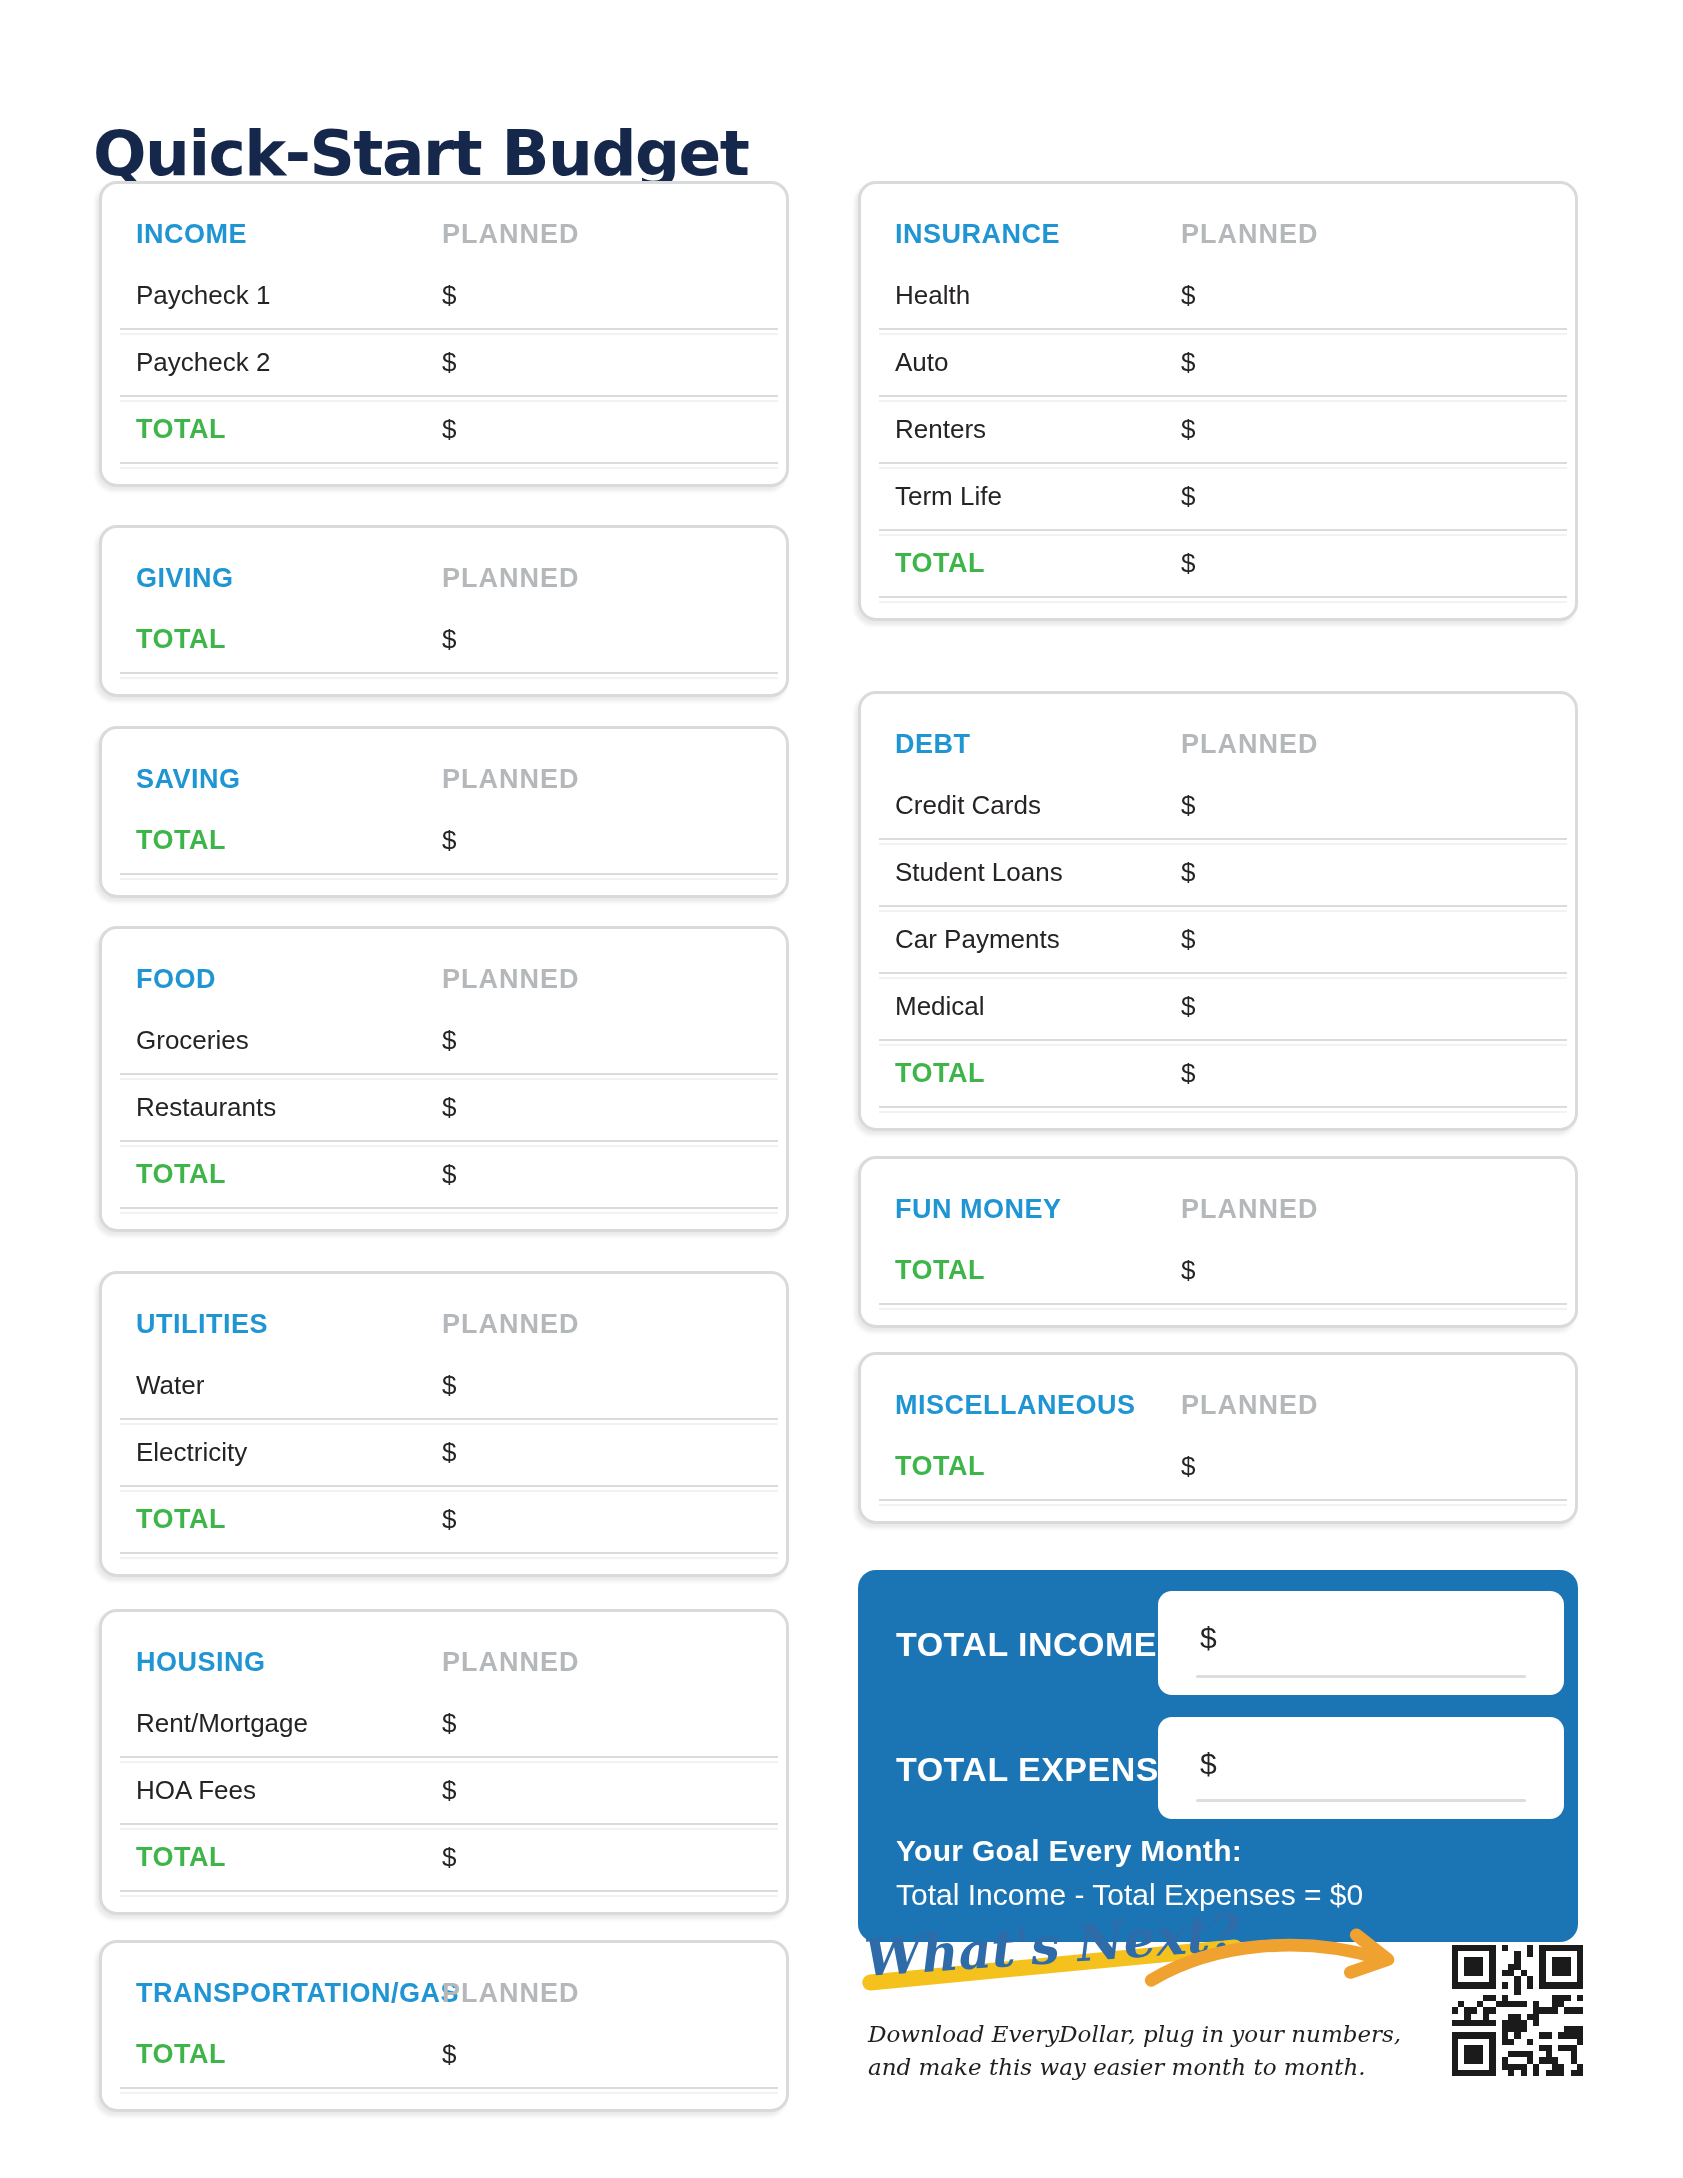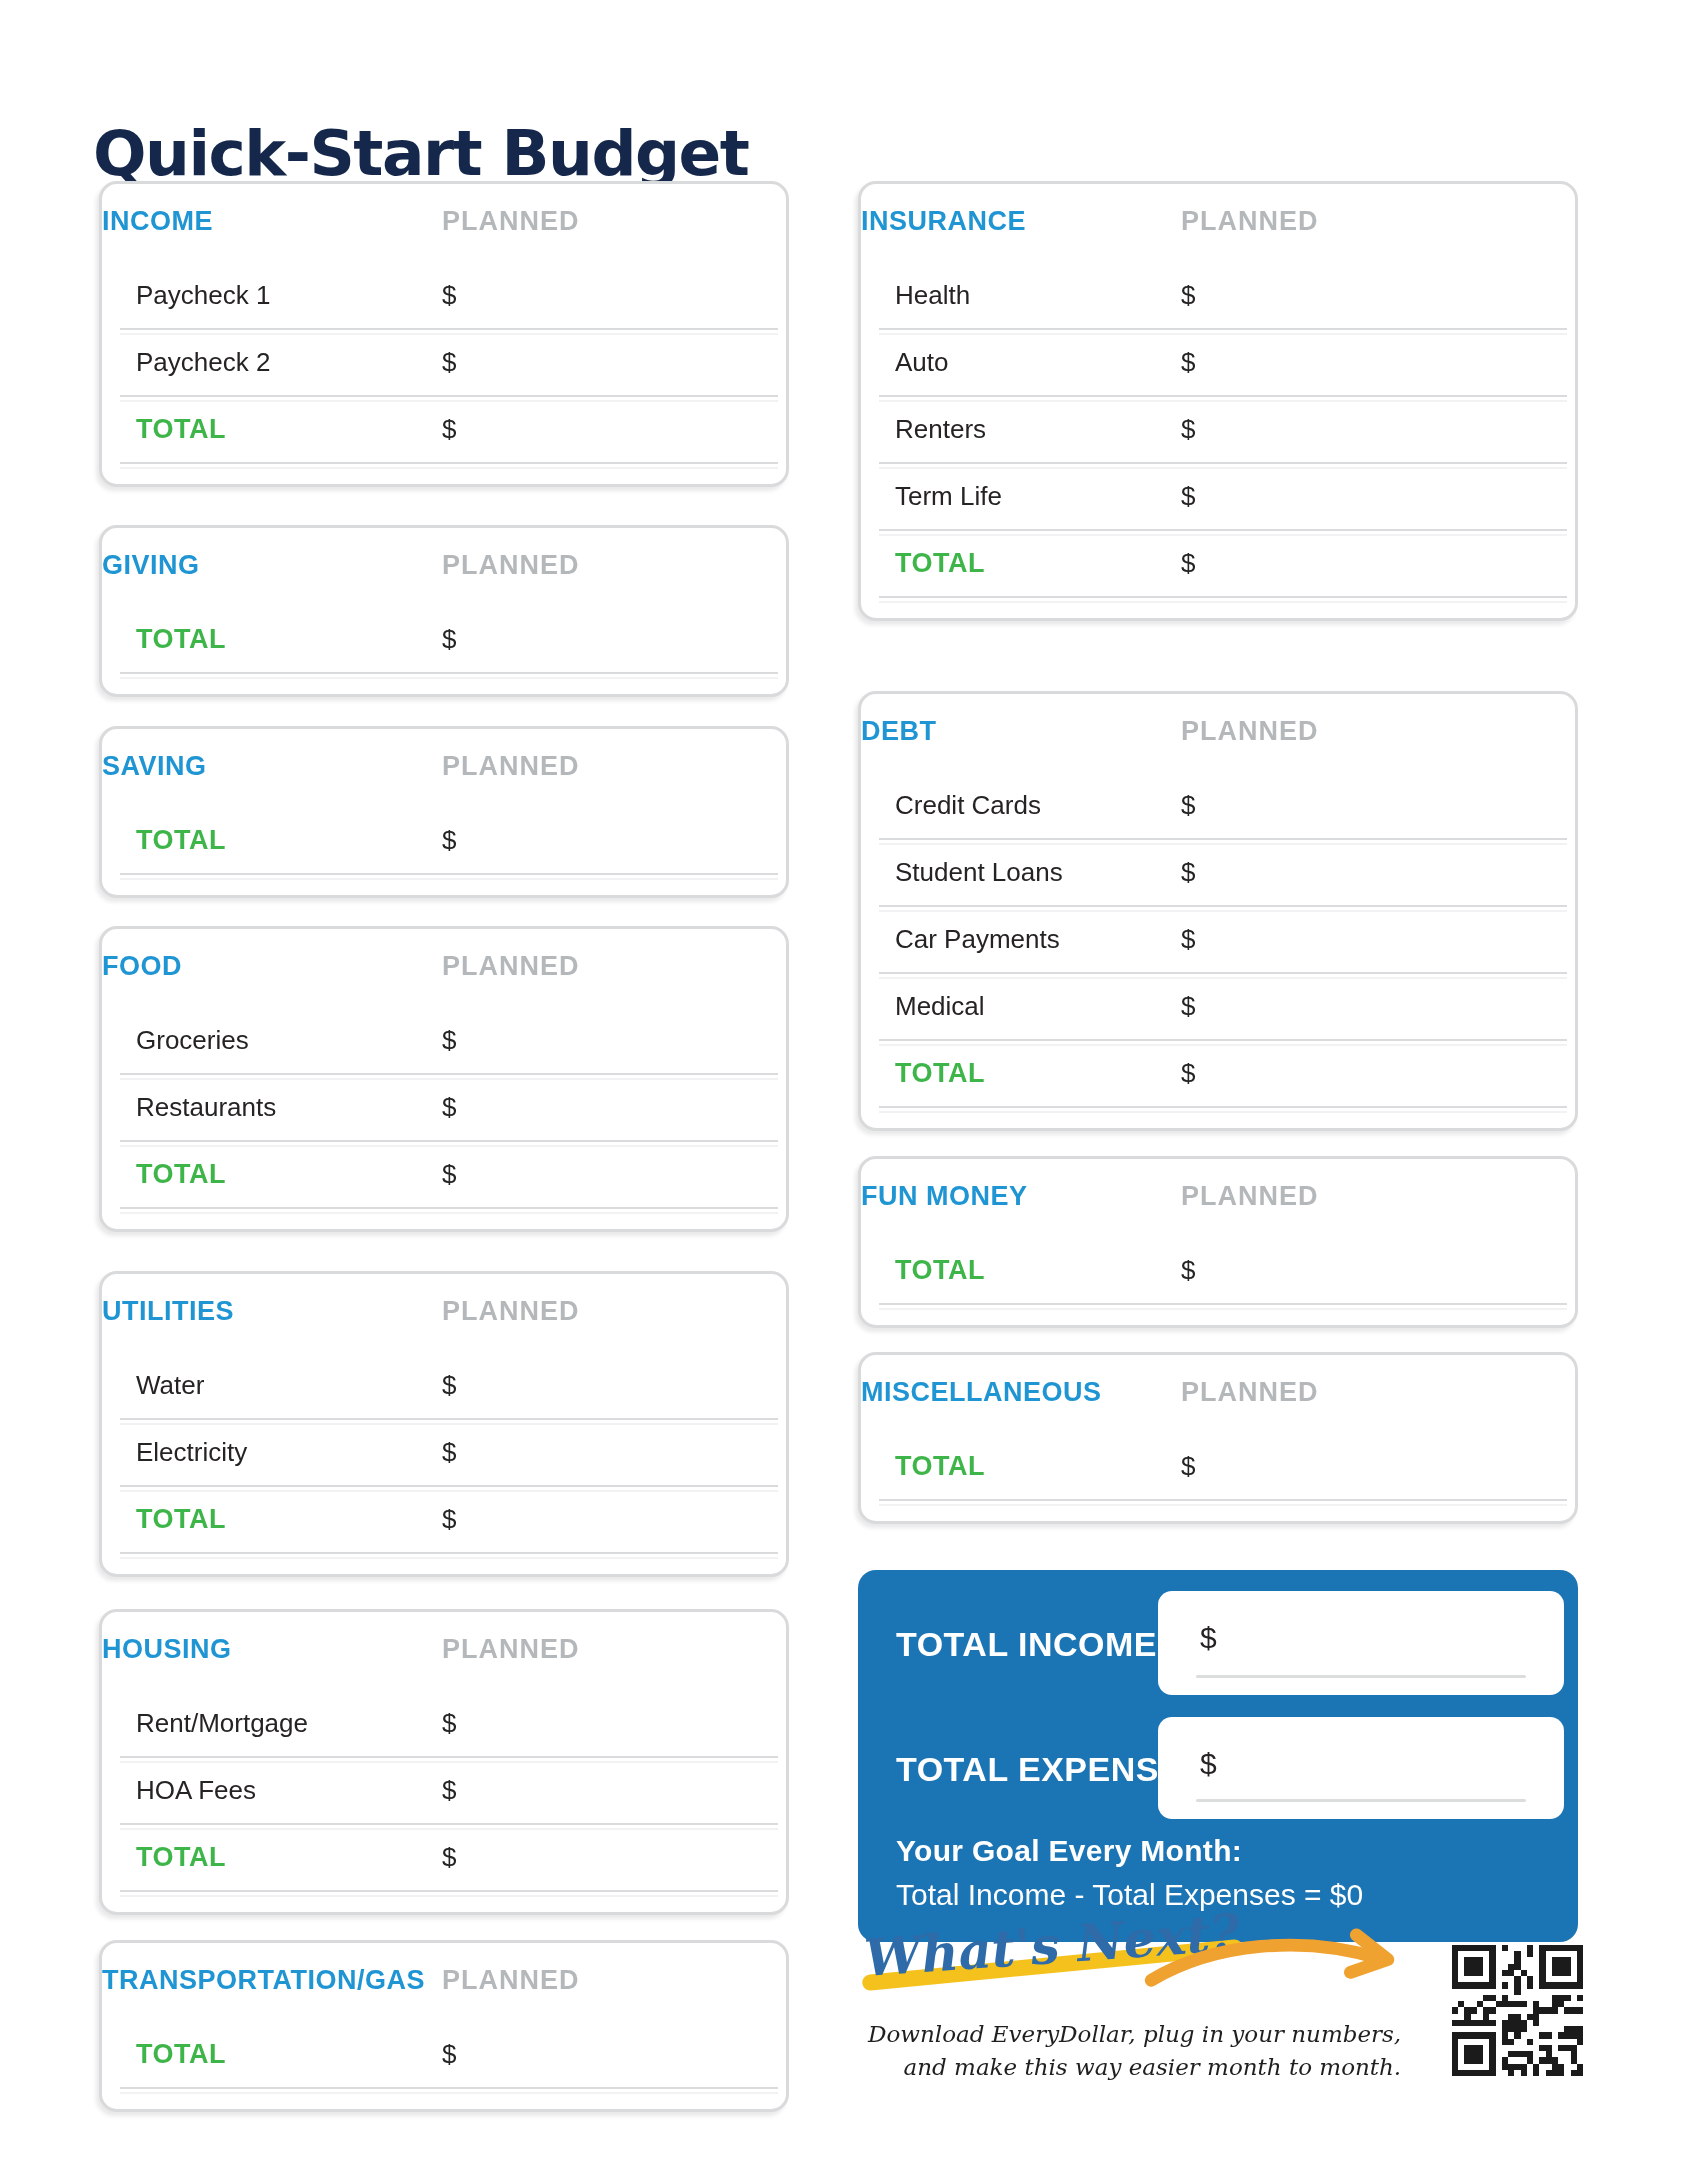--- a/index.html
+++ b/index.html
@@ -23,21 +23,21 @@
   #col-left .box:nth-of-type(1){margin-bottom:38px;}
   #col-left .box:nth-of-type(2){margin-bottom:29px;}
   #col-left .box:nth-of-type(3){margin-bottom:28px;}
   #col-left .box:nth-of-type(4){margin-bottom:39px;}
   #col-left .box:nth-of-type(5){margin-bottom:32px;}
   #col-left .box:nth-of-type(6){margin-bottom:25px;}
   #col-right .box:nth-of-type(1){margin-bottom:22px;}
   #col-right .box:nth-of-type(2){margin-bottom:25px;margin-top:48px;}
   #col-right .box:nth-of-type(3){margin-bottom:24px;}
   #col-right .box:nth-of-type(4){margin-bottom:46px;}
-  .box-head{height:57px;position:relative;display:flex;}
+  .box-head{height:57px;position:relative;display:flex;align-items:center;padding-left:34px;}
   .sec-title{color:var(--accent-blue,#2095d3);font-weight:bold;font-size:27px;letter-spacing:0.5px;}
   .planned{position:absolute;left:340px;color:var(--planned-gray,#b5b8ba);font-weight:bold;font-size:27px;letter-spacing:1px;}
   #col-right .planned{left:320px;}
   .row{
     position:relative;height:67px;margin:0 8px 0 18px;
     display:flex;align-items:center;padding-left:16px;
     border-bottom:2px solid #dadbdc;box-sizing:border-box;
   }
   .row::after{content:"";position:absolute;left:0;right:0;bottom:-7px;height:2px;background:rgba(0,0,0,0.05);}
   .row .label{font-size:26px;color:#262324;}
@@ -72,21 +72,21 @@
   #whats-next .wn-text{position:relative;z-index:1;}
   #whats-next .hl{
     position:absolute;left:-4px;right:-2px;top:42px;height:16px;z-index:0;
     background:var(--highlight-yellow,#f5c21d);transform:rotate(-1.5deg);border-radius:8px;
   }
   #arrow-svg{position:absolute;left:285px;top:18px;color:var(--arrow-orange,#f0a230);}
   #qr-box{position:absolute;left:594px;top:36px;width:131px;height:131px;}
   #download-text{
     position:absolute;left:10px;top:109px;
     font-family:"DejaVu Serif",serif;font-style:italic;font-size:23px;
-    color:#1f1f1f;line-height:33px;text-align:right;
+    color:#1f1f1f;line-height:33px;
   }
 </style>
 </head>
 <body>
 
 <h1 id="page-title">Quick-Start Budget</h1>
 
 <div class="col" id="col-left">
     <section class="box">
       <div class="box-head">

